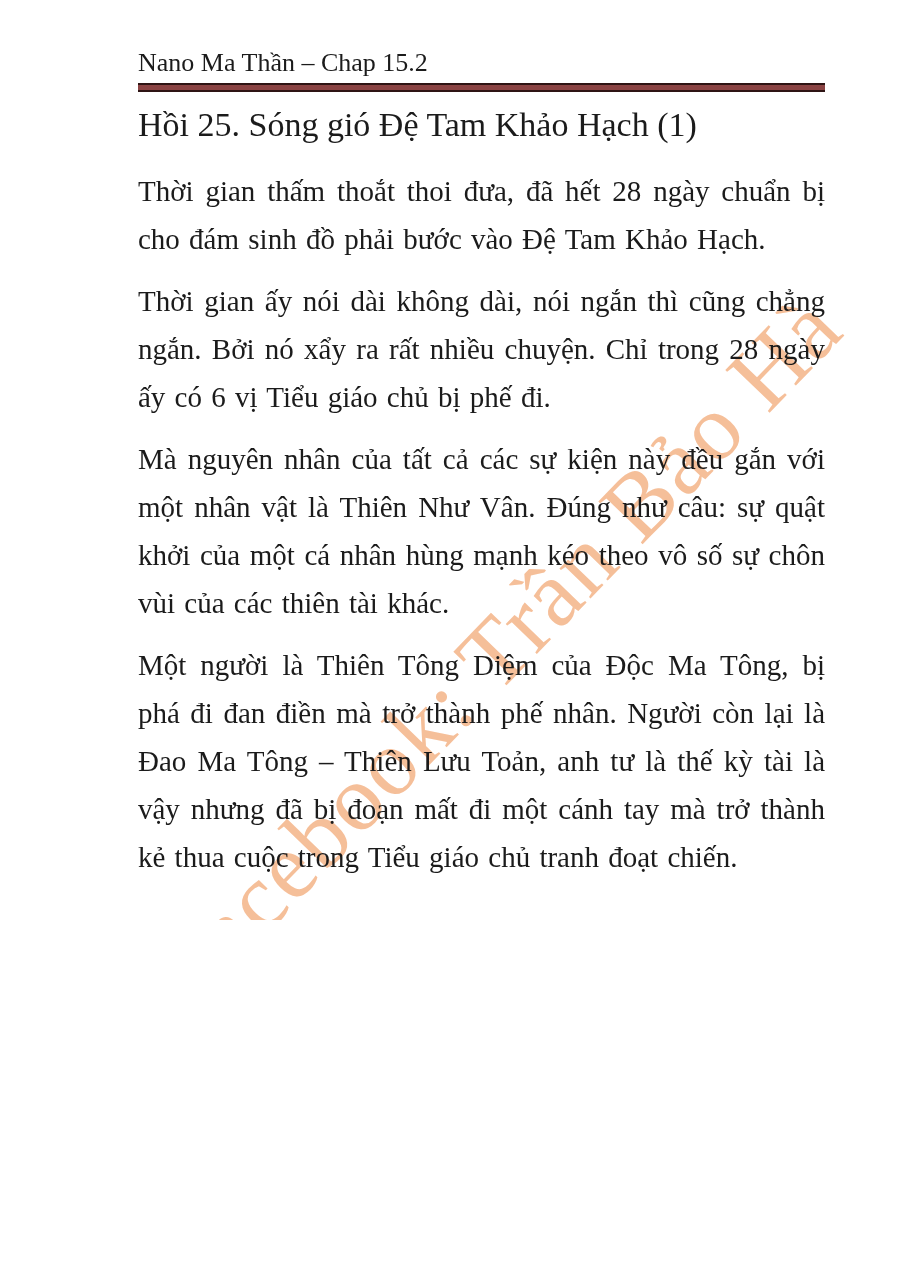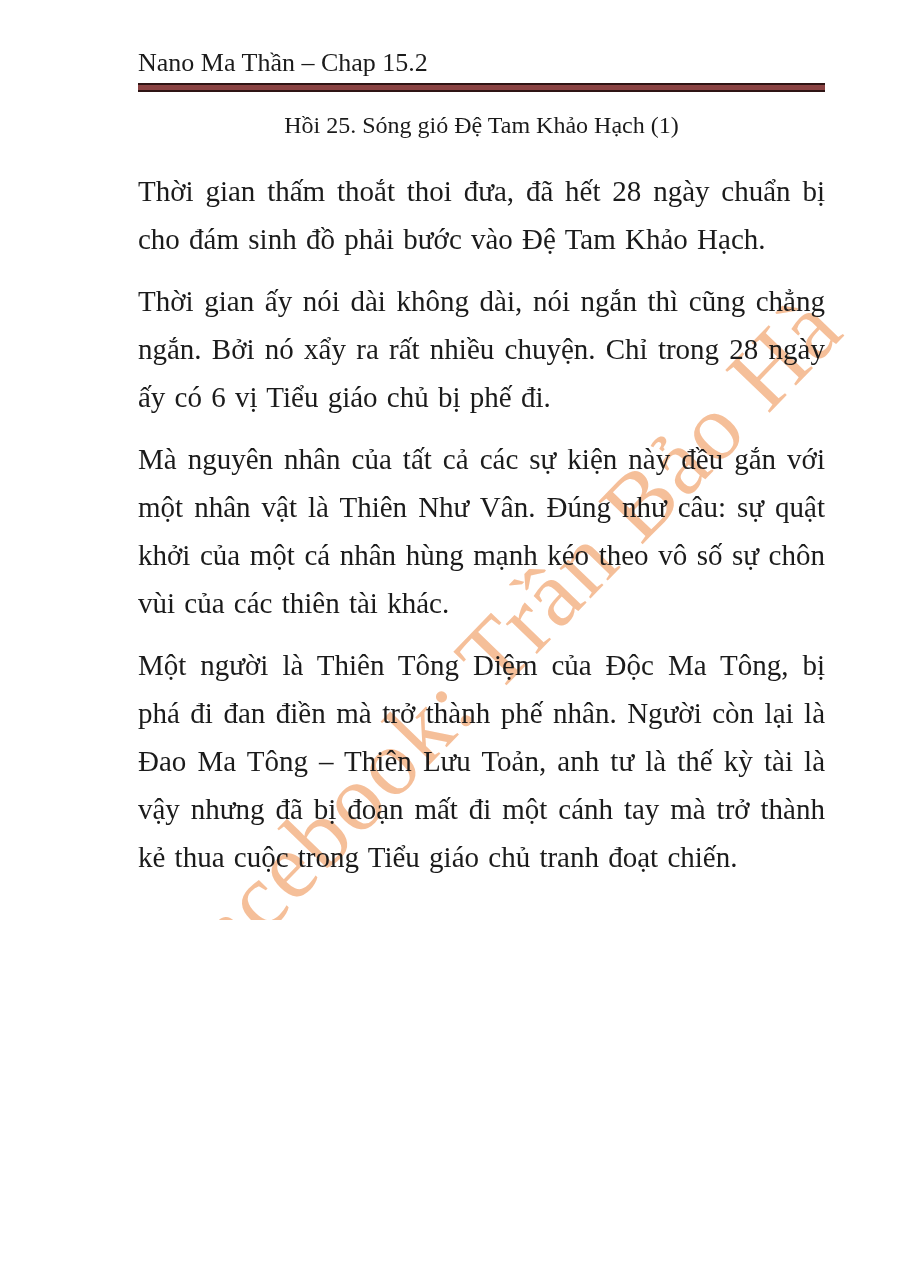--- a/index.html
+++ b/index.html
@@ -43,22 +43,21 @@
   }
   .header-rule { top: 83px; }
   .footer-rule { top: 1167px; }
   
   .chapter-title {
     position: absolute;
     left: 105px;
     right: 108px;
     top: 103px;
     margin: 0;
-    text-align: center;
-    font-size: 24px;
+    font-size: 34px;
     font-weight: normal;
     line-height: 44px;
     z-index: 2;
   }
   
   .body-text {
     position: absolute;
     left: 105px;
     right: 108px;
     top: 167px;

